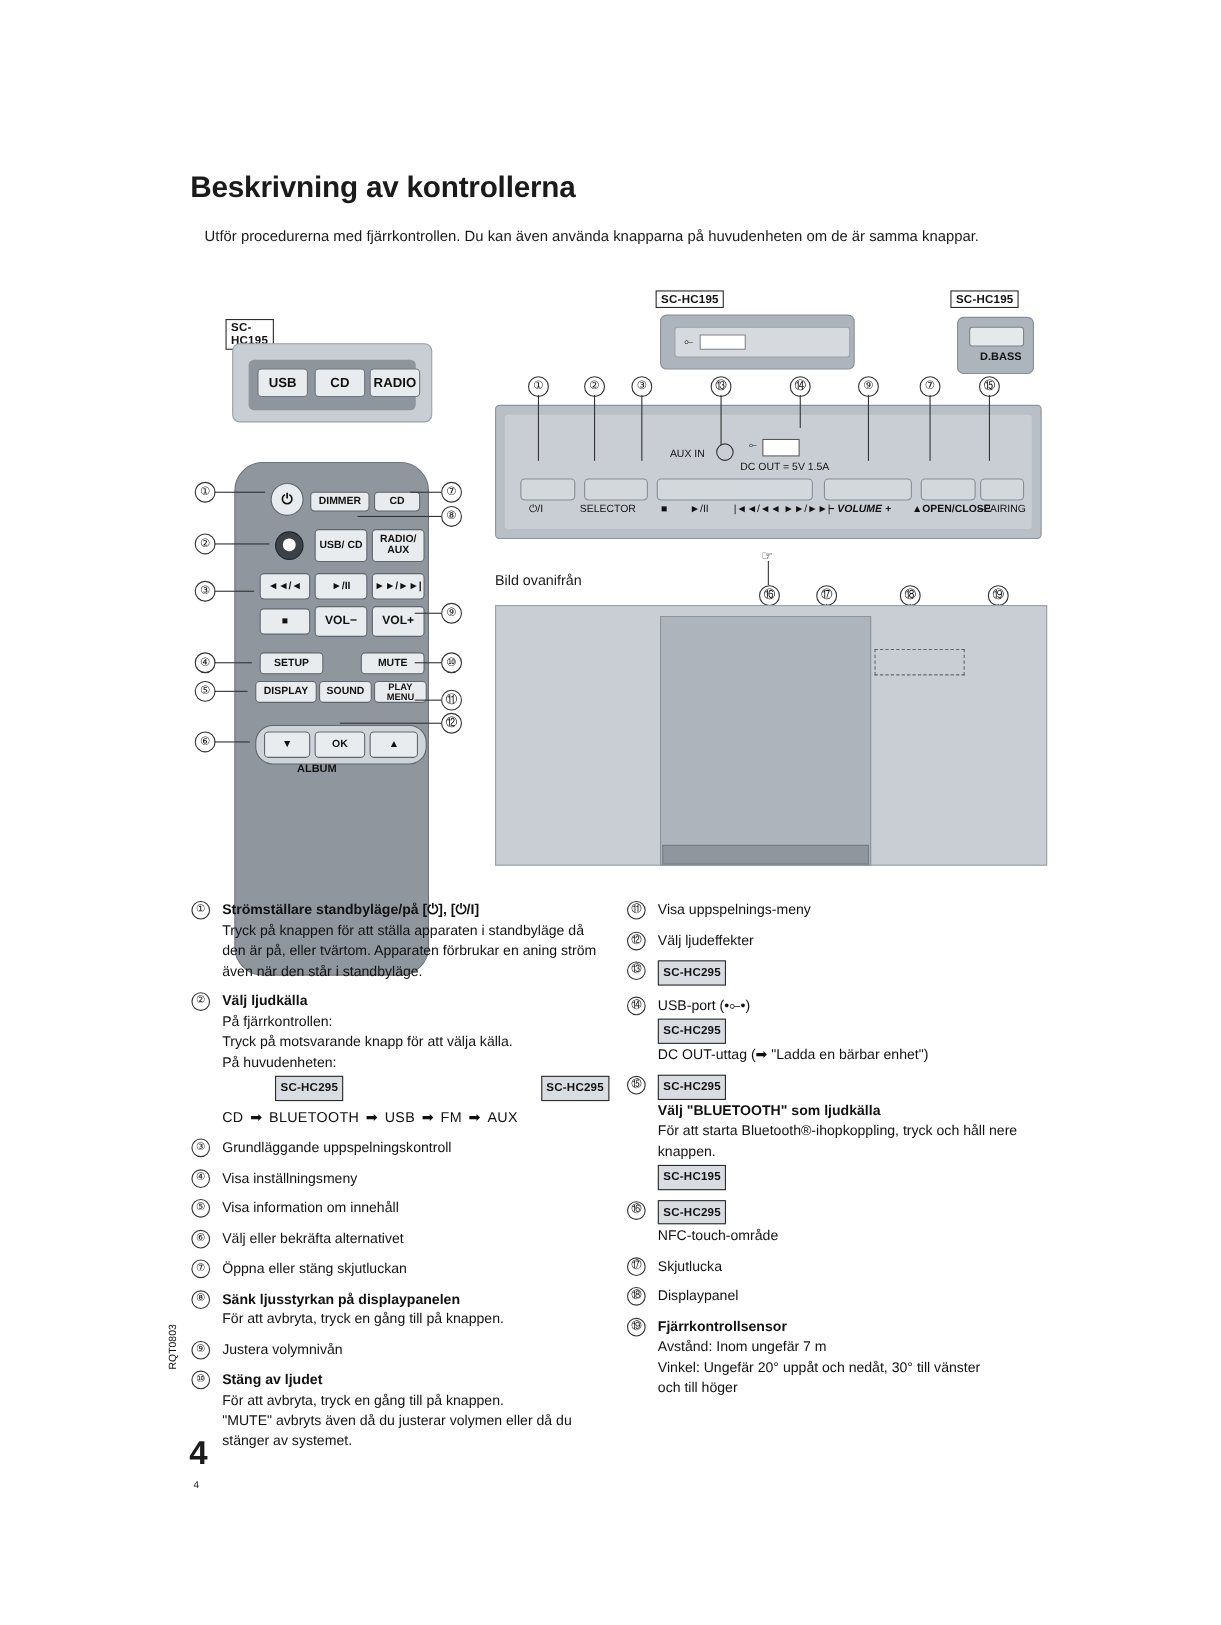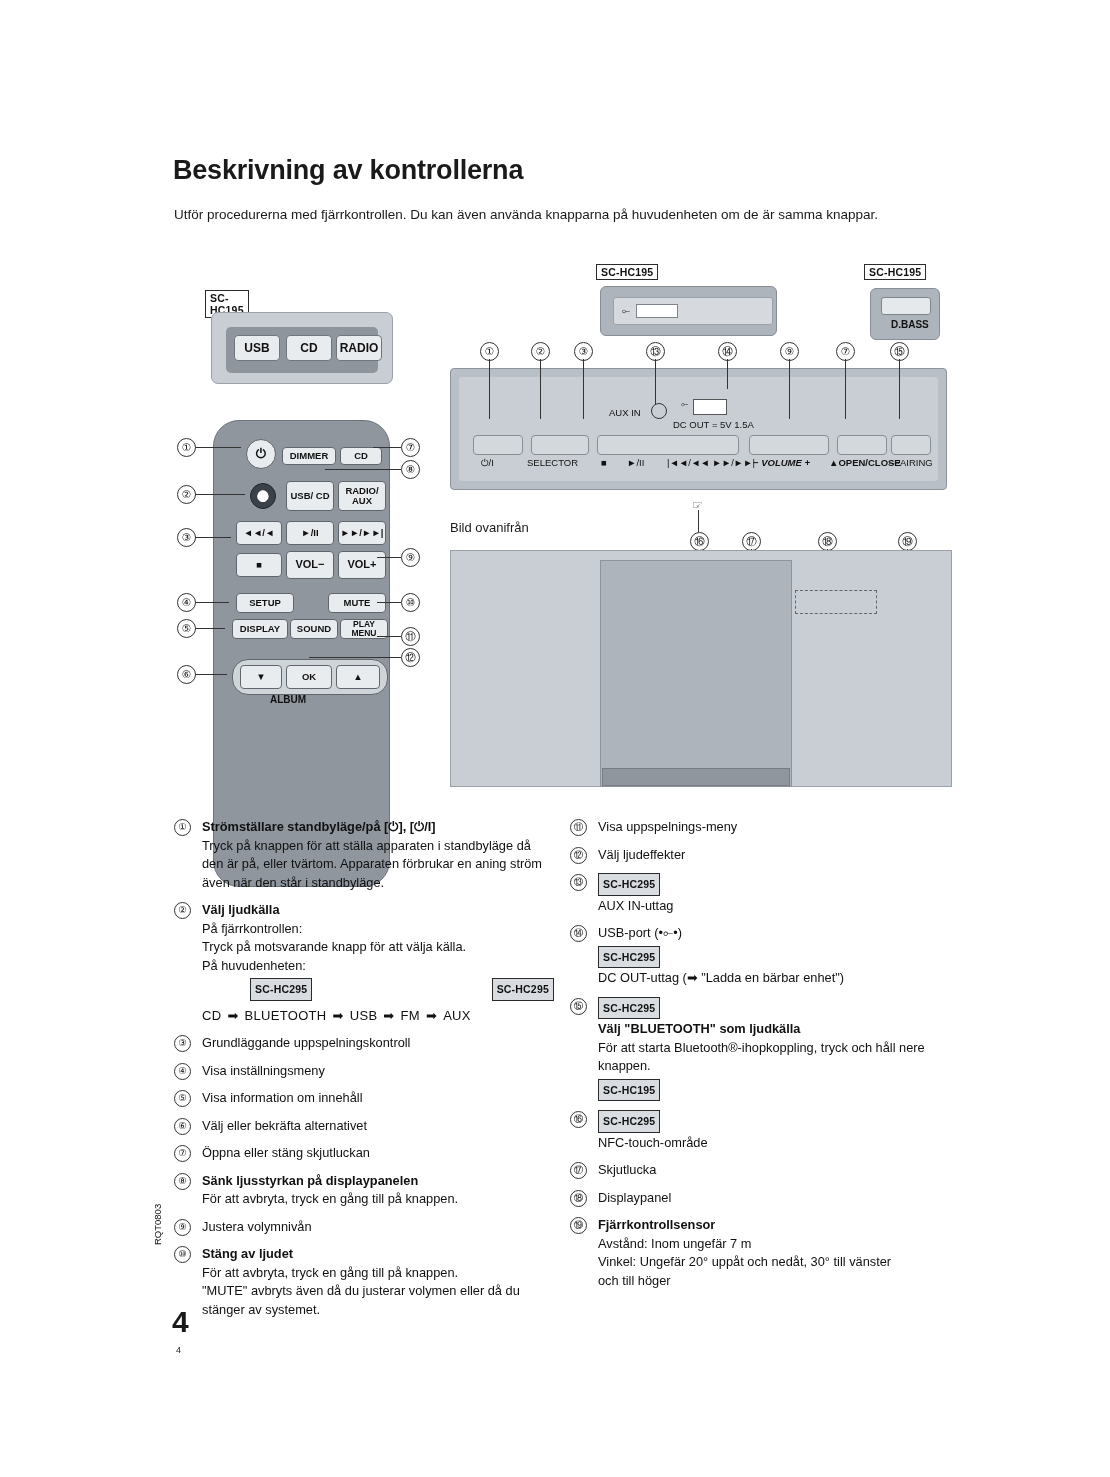--- a/index.html
+++ b/index.html
@@ -12,21 +12,21 @@
     overflow:hidden;
   }
   .page{position:absolute;inset:0;}
 
   
   .title{
     position:absolute;left:173px;top:155px;
     font-size:27px;font-weight:bold;letter-spacing:-0.2px;
   }
   .intro{
-    position:absolute;left:174px;top:205px;width:760px;
+    position:absolute;left:186px;top:205px;width:760px;
     font-size:13.5px;line-height:20px;
   }
 
   
   .model-tag{
     display:inline-block;
     background:#fff;border:1px solid #2b2b2b;
     font-size:10.5px;font-weight:bold;letter-spacing:0.2px;
     padding:1px 4px 1px 4px;
     color:#111;
@@ -413,21 +413,20 @@
     <div class="item">
       <span class="num">⑫</span>
       <div class="tx">Välj ljudeffekter</div>
     </div>
 
     <div class="item">
       <span class="num">⑬</span>
       <div class="tagline">
         <span class="model-tag dark">SC-HC295</span>
       </div>
-      <div class="tx">AUX IN-uttag</div>
     </div>
 
     <div class="item">
       <span class="num">⑭</span>
       <div class="tx">USB-port (•⟜•)</div>
       <div class="tagline">
         <span class="model-tag dark">SC-HC295</span>
       </div>
       <div class="tx">DC OUT-uttag (➡ "Ladda en bärbar enhet")</div>
     </div>

